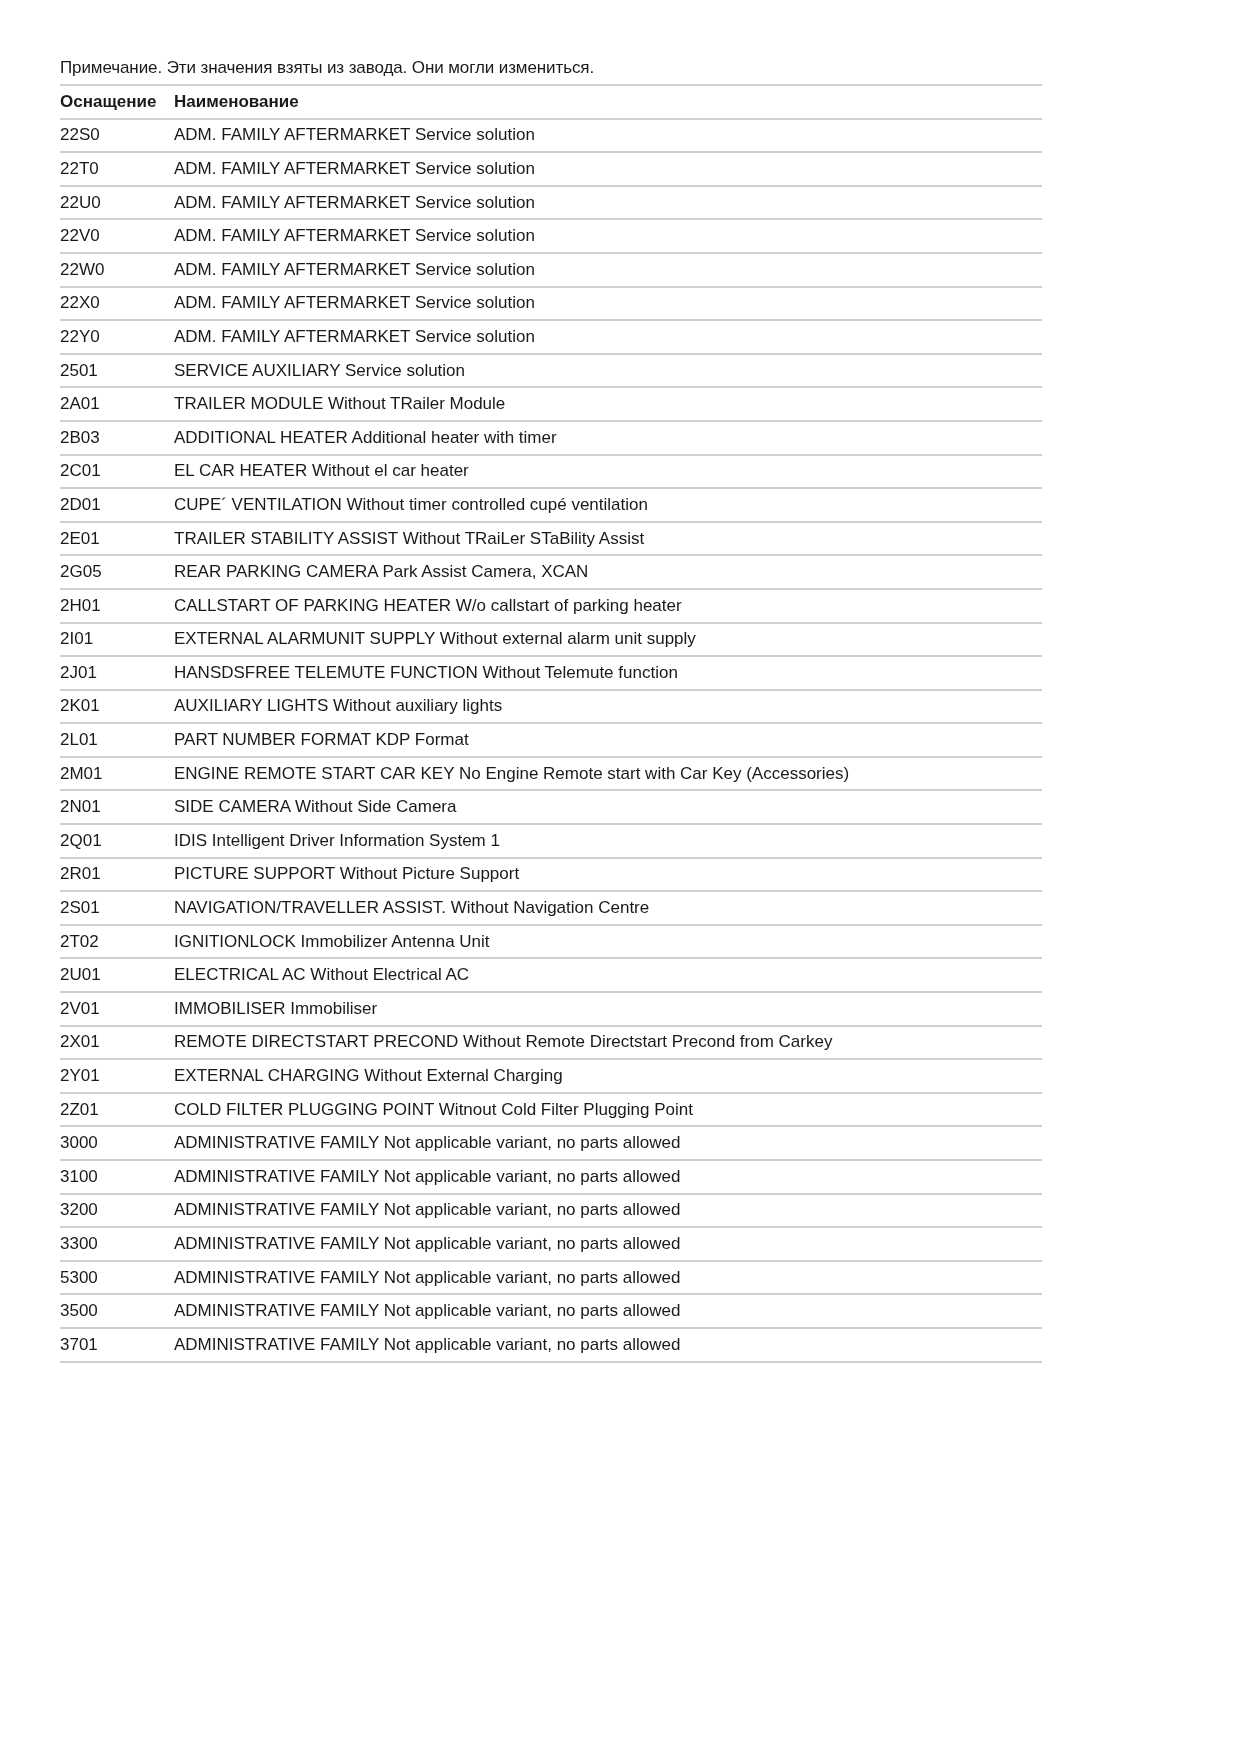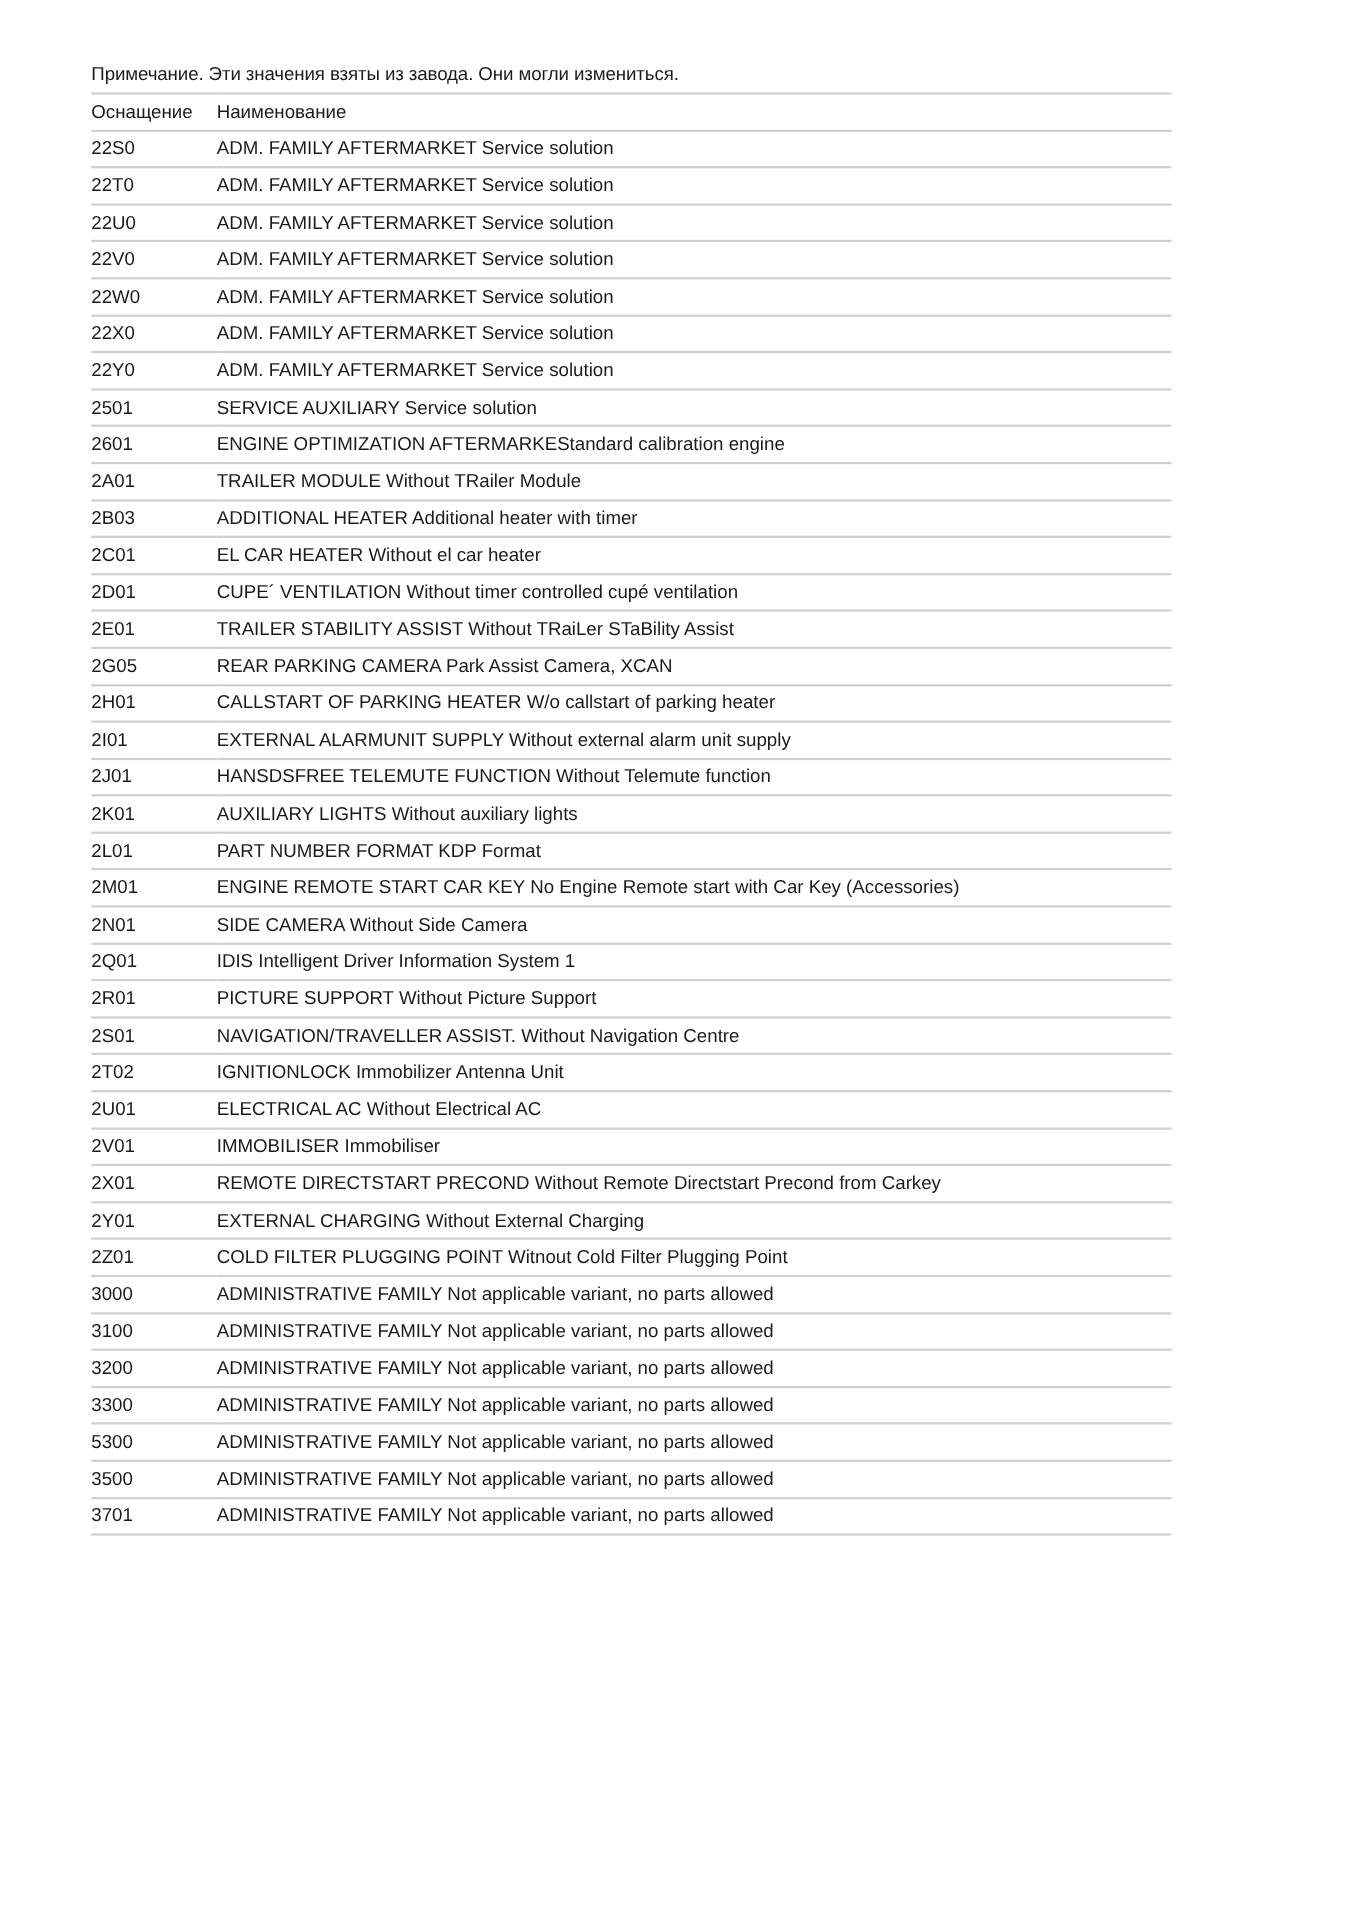--- a/index.html
+++ b/index.html
@@ -1,23 +1,23 @@
 <!DOCTYPE html>
 <html><head>
 <meta charset="utf-8">
 <style>
   html, body { margin: 0; padding: 0; background: #ffffff; }
   body { width: 1240px; height: 1753px; position: relative; overflow: hidden;
          font-family: "Liberation Sans", "DejaVu Sans", sans-serif; color: #1a1a1a; }
-  .page { position: absolute; left: 83px; top: 52px; width: 982px; }
+  .page { position: absolute; left: 60px; top: 52px; width: 982px; }
   .note { font-size: 17px; line-height: 32px; height: 32px; letter-spacing: -0.1px; }
   table { width: 100%; border-collapse: collapse; border-top: 2px solid #cfcfcf; }
   th, td { text-align: left; font-size: 17px; padding: 0; height: 31.6px;
            border-bottom: 2px solid #cfcfcf; vertical-align: middle; white-space: nowrap; }
-  th { font-weight: normal; }
+  th { font-weight: bold; }
   .col-code { width: 114px; }
 </style>
 </head>
 <body>
 
 <div class="page">
   <div class="note">Примечание. Эти значения взяты из завода. Они могли измениться.</div>
   <table>
     <thead>
       <tr>
@@ -50,24 +50,20 @@
           <td class="col-code">22X0</td>
           <td>ADM. FAMILY AFTERMARKET Service solution</td>
         </tr>
         <tr>
           <td class="col-code">22Y0</td>
           <td>ADM. FAMILY AFTERMARKET Service solution</td>
         </tr>
         <tr>
           <td class="col-code">2501</td>
           <td>SERVICE AUXILIARY Service solution</td>
-        </tr>
-        <tr>
-          <td class="col-code">2601</td>
-          <td>ENGINE OPTIMIZATION AFTERMARKEStandard calibration engine</td>
         </tr>
         <tr>
           <td class="col-code">2A01</td>
           <td>TRAILER MODULE Without TRailer Module</td>
         </tr>
         <tr>
           <td class="col-code">2B03</td>
           <td>ADDITIONAL HEATER Additional heater with timer</td>
         </tr>
         <tr>

